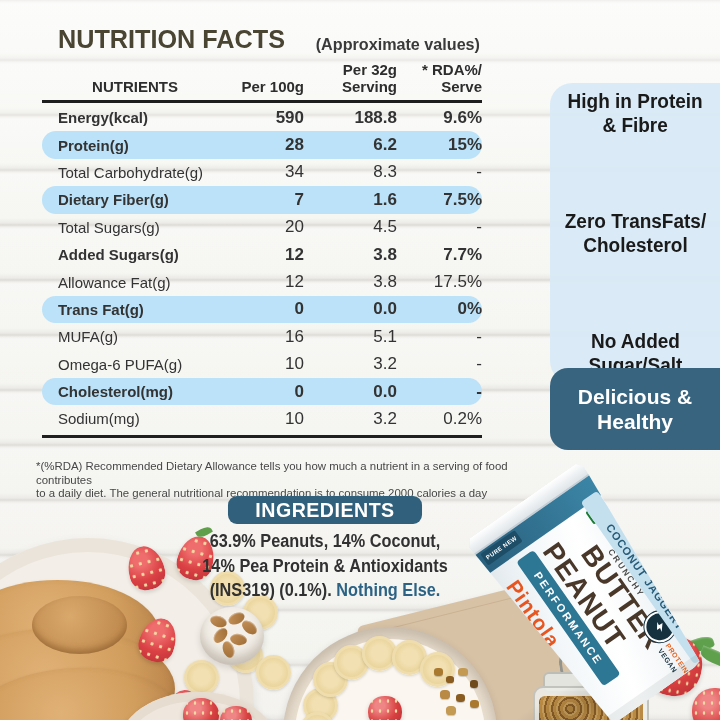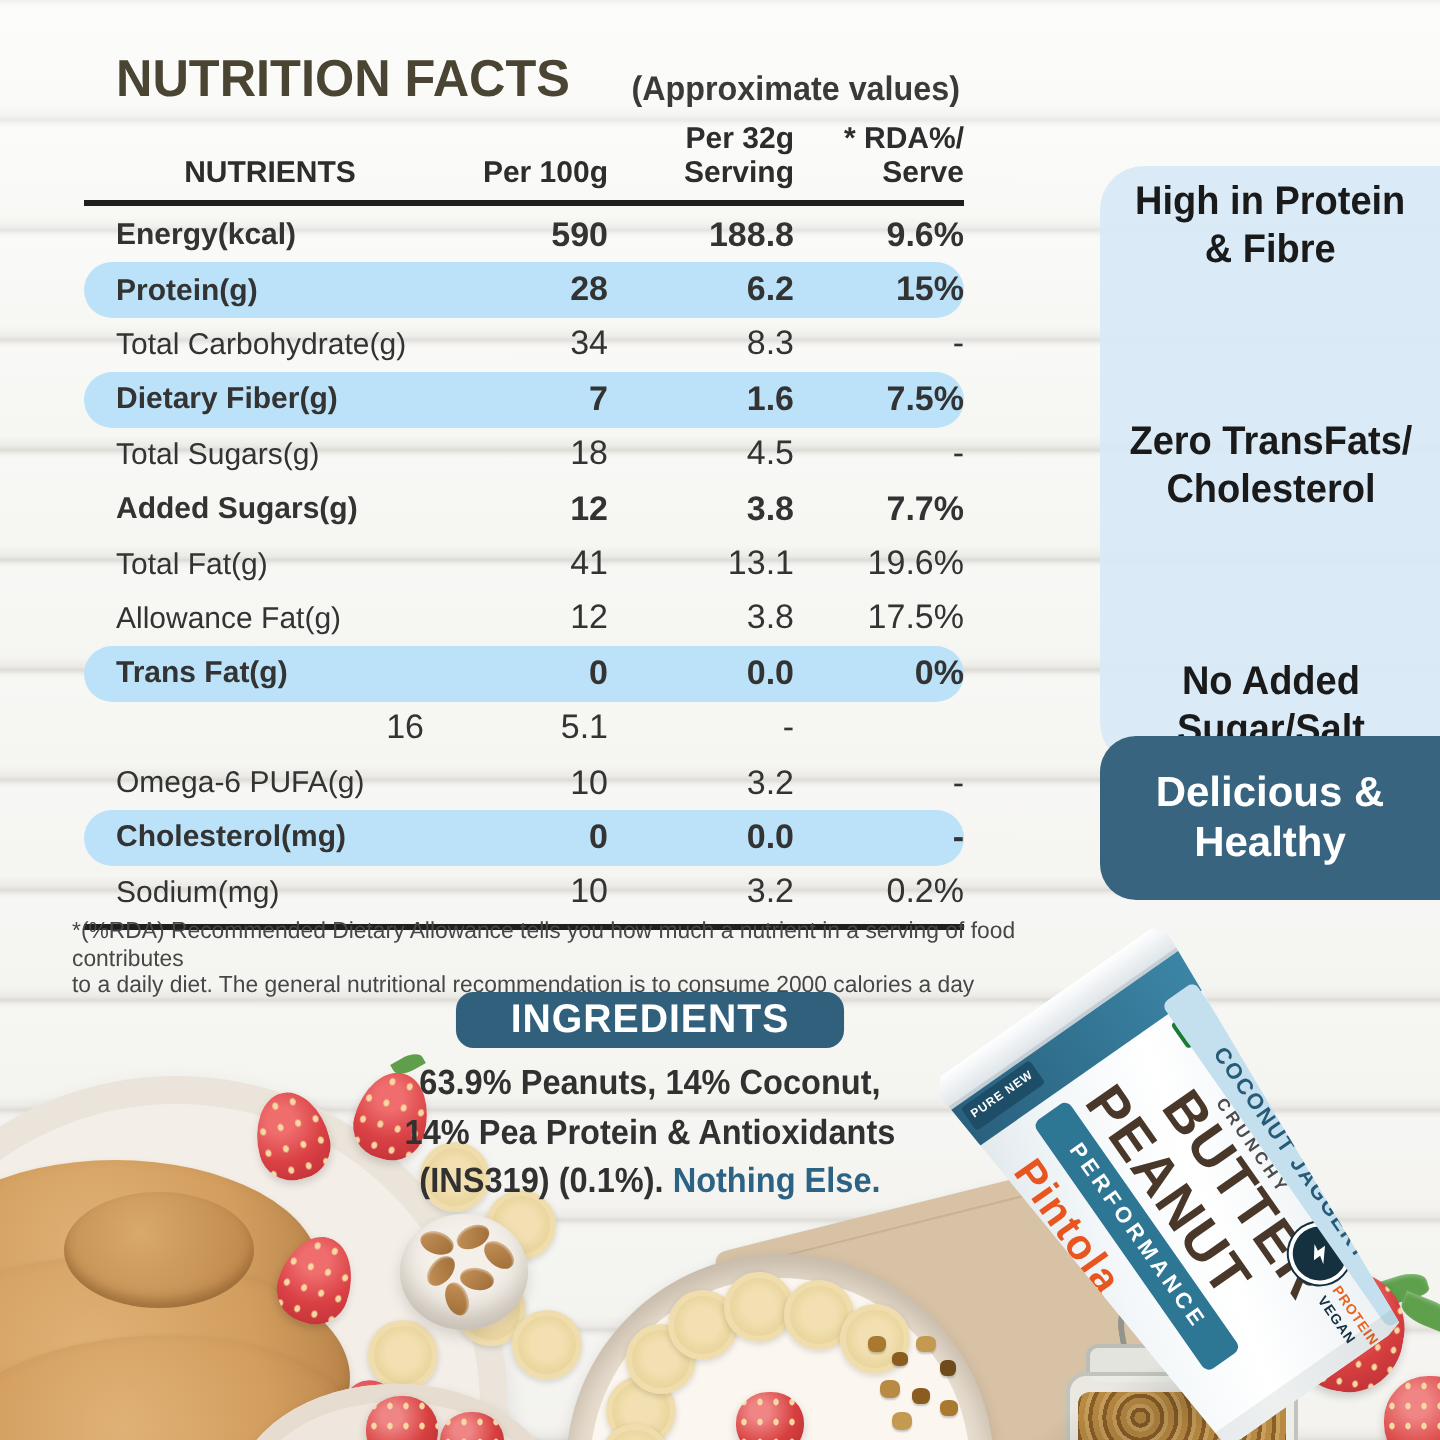--- a/index.html
+++ b/index.html
@@ -261,49 +261,44 @@
         <div class="num">-</div>
       </div>
       <div class="nrow hl bold">
         <div class="name">Dietary Fiber(g)</div>
         <div class="num">7</div>
         <div class="num">1.6</div>
         <div class="num">7.5%</div>
       </div>
       <div class="nrow">
         <div class="name">Total Sugars(g)</div>
-        <div class="num">18</div>
+        <div class="num">20</div>
         <div class="num">4.5</div>
         <div class="num">-</div>
       </div>
       <div class="nrow bold">
         <div class="name">Added Sugars(g)</div>
         <div class="num">12</div>
         <div class="num">3.8</div>
         <div class="num">7.7%</div>
       </div>
       <div class="nrow">
-        <div class="name">Total Fat(g)</div>
-        <div class="num">41</div>
-        <div class="num">13.1</div>
-        <div class="num">19.6%</div>
-      </div>
-      <div class="nrow">
         <div class="name">Allowance Fat(g)</div>
         <div class="num">12</div>
         <div class="num">3.8</div>
         <div class="num">17.5%</div>
       </div>
       <div class="nrow hl bold">
         <div class="name">Trans Fat(g)</div>
         <div class="num">0</div>
         <div class="num">0.0</div>
         <div class="num">0%</div>
       </div>
       <div class="nrow">
+        <div class="name">MUFA(g)</div>
         <div class="num">16</div>
         <div class="num">5.1</div>
         <div class="num">-</div>
       </div>
       <div class="nrow">
         <div class="name">Omega-6 PUFA(g)</div>
         <div class="num">10</div>
         <div class="num">3.2</div>
         <div class="num">-</div>
       </div>

